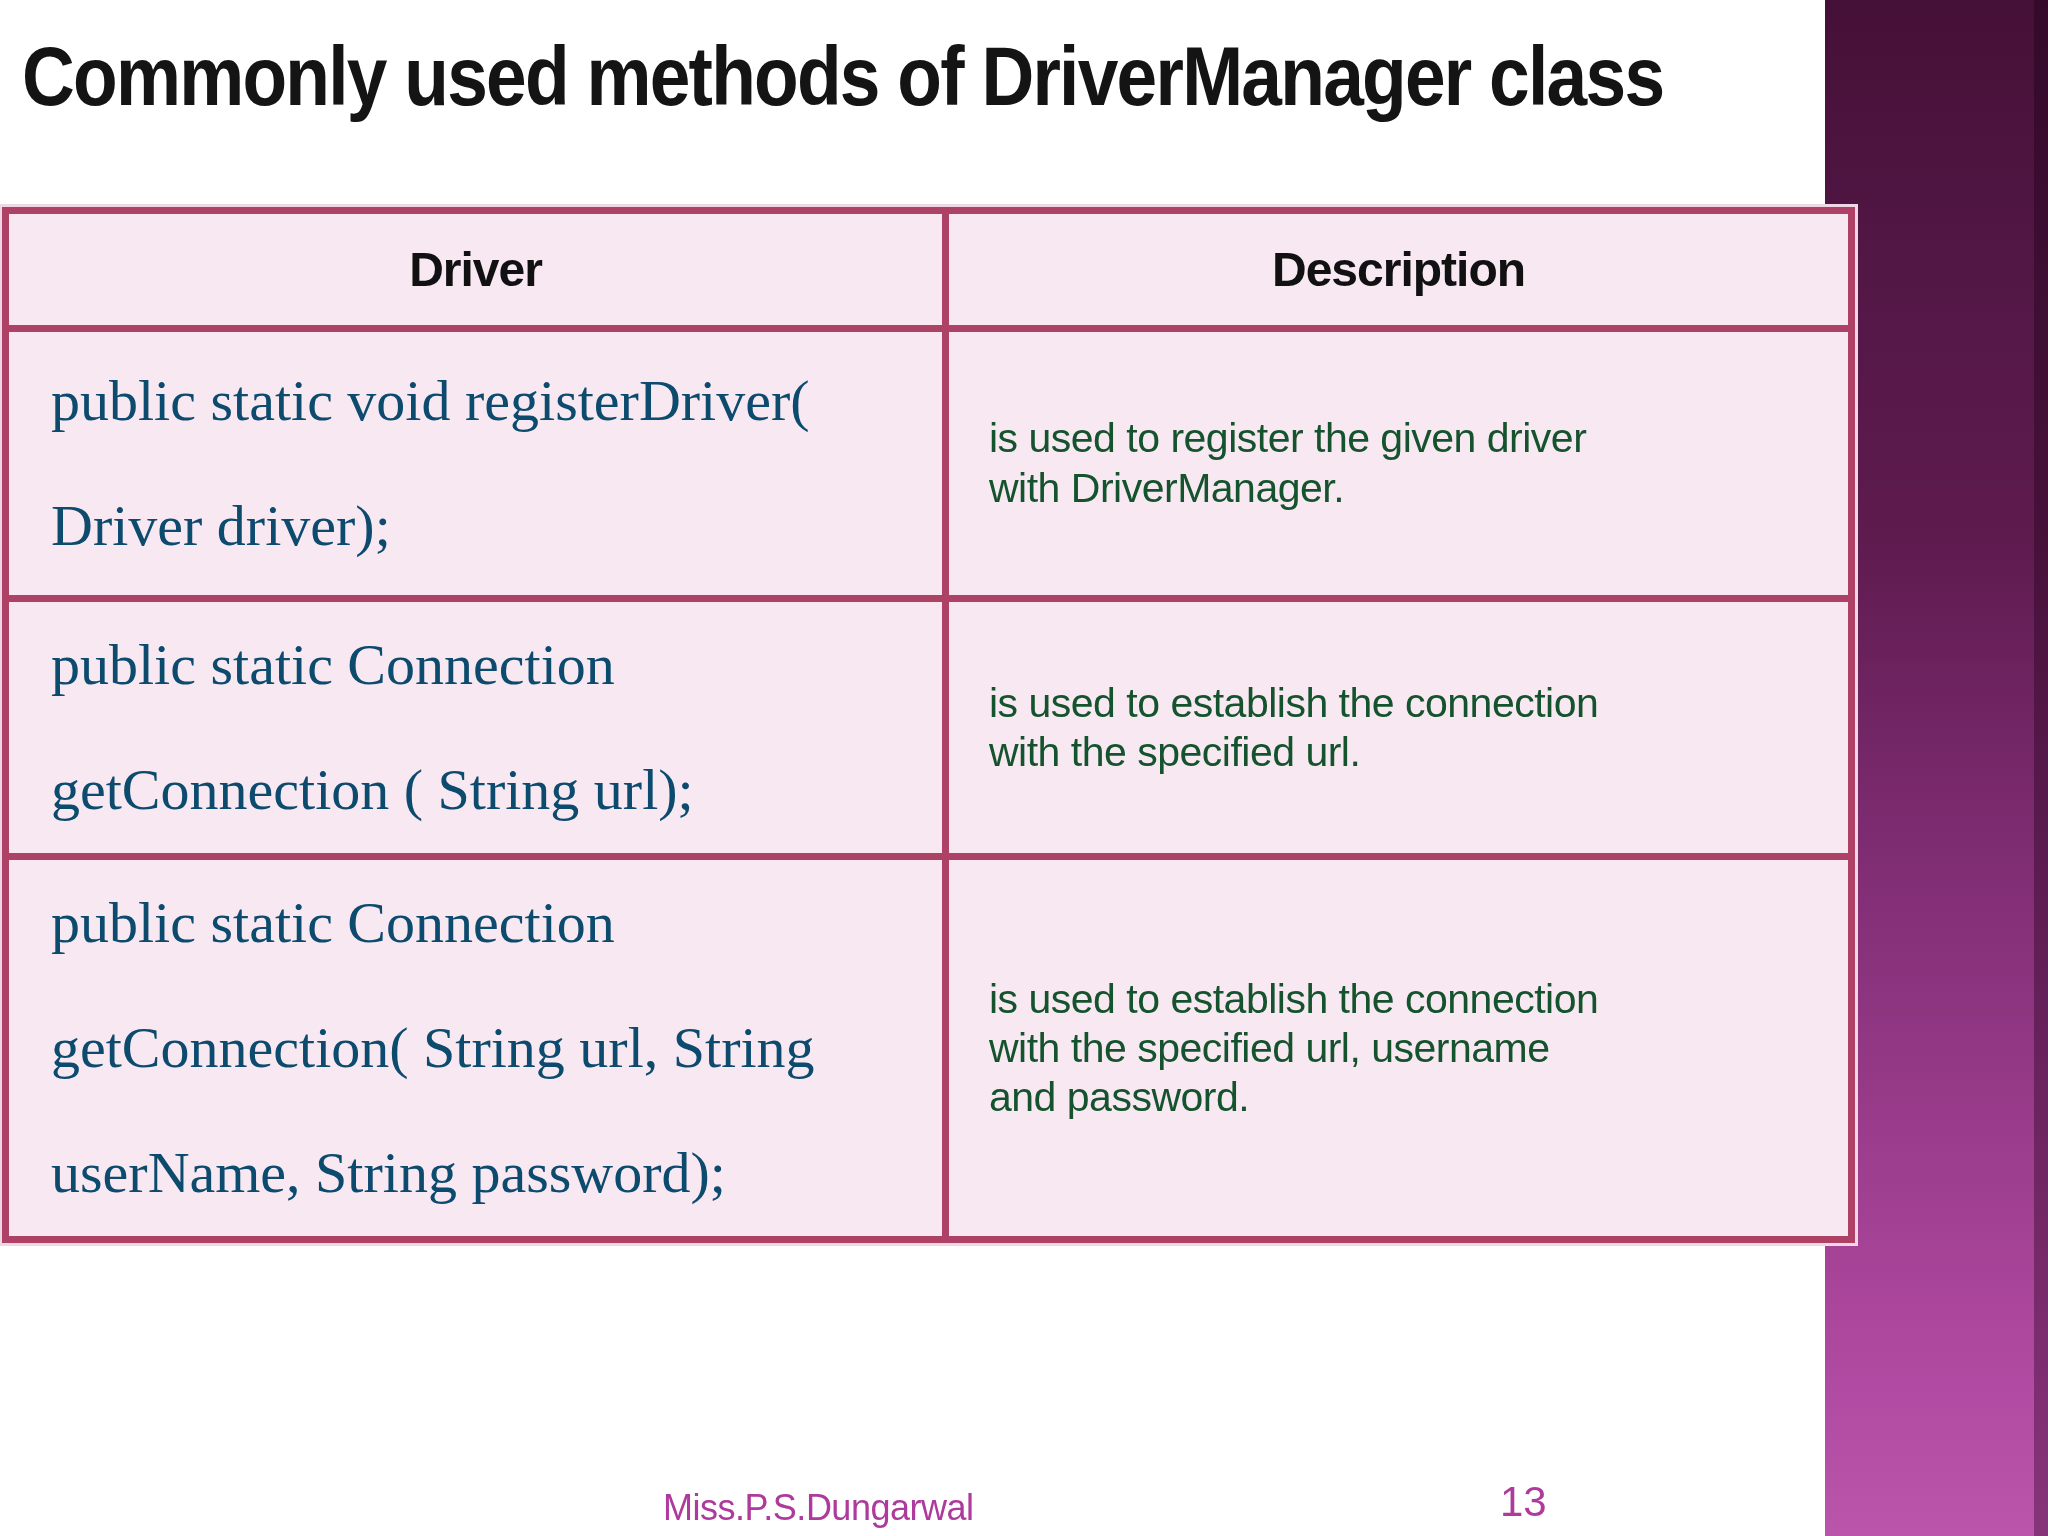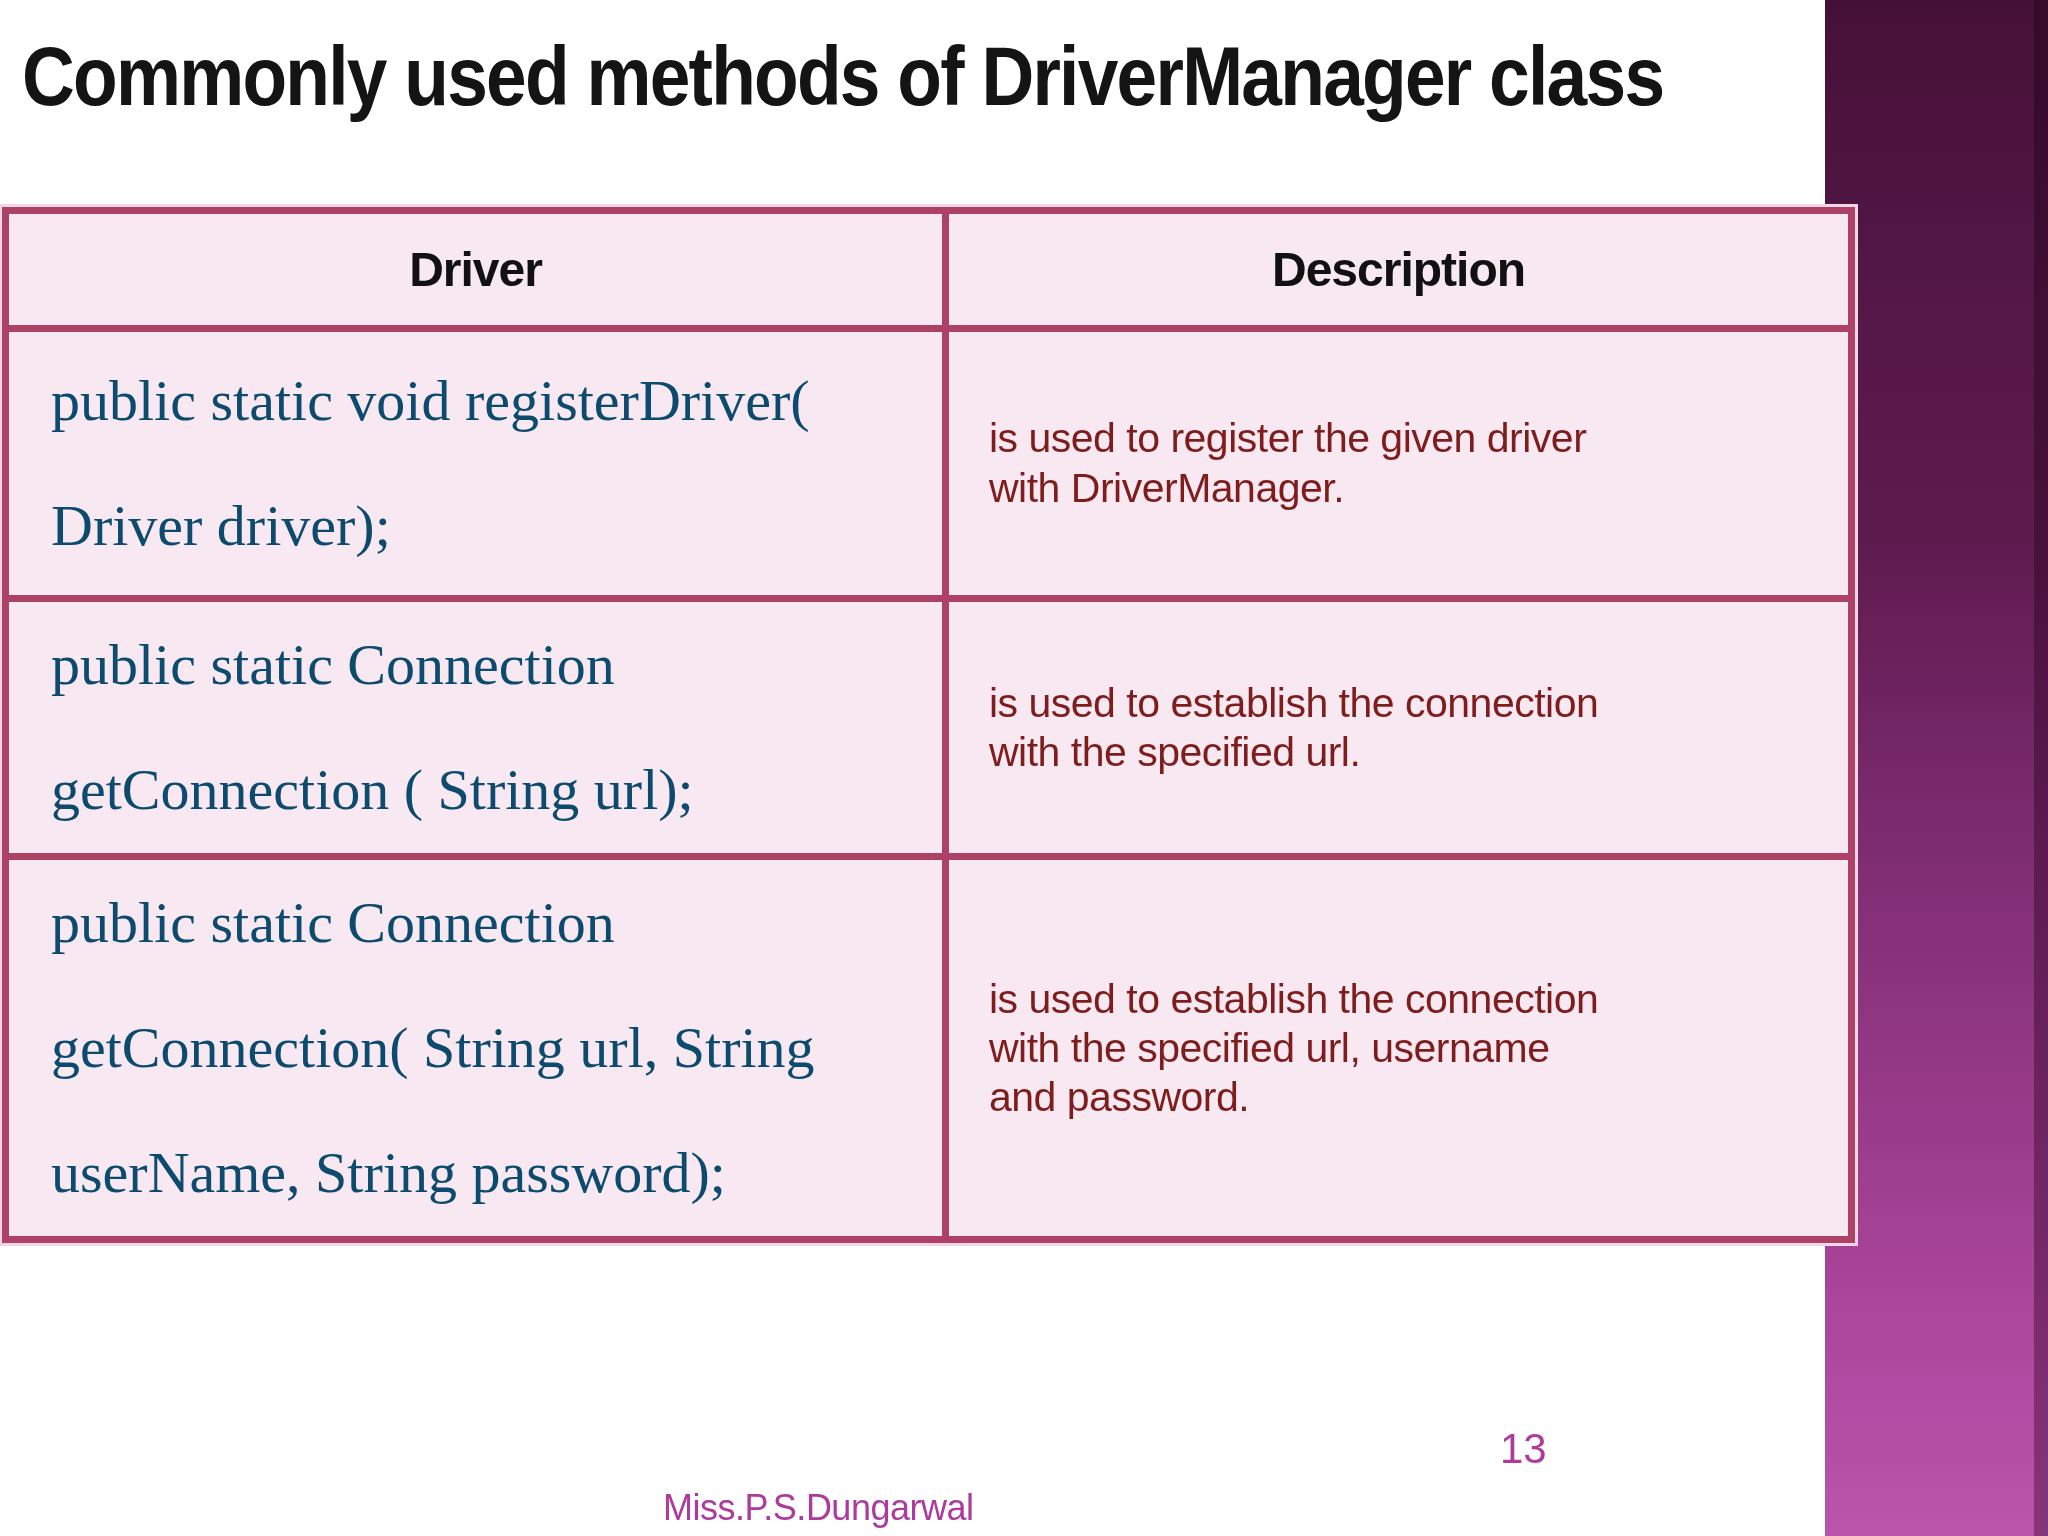--- a/index.html
+++ b/index.html
@@ -63,32 +63,32 @@
   }
   td.method-cell{
     font-family:"Liberation Serif",serif;
     font-size:58px;color:#0c4a6e;
     padding-left:42px;padding-right:10px;
     line-height:2.15;white-space:pre-line;
   }
   tr.r3 td.method-cell,
   tr.r4 td.method-cell{font-weight:normal;letter-spacing:0px;}
   td.desc-cell{
-    font-size:41px;color:#7f1d1d;
+    font-size:41px;color:#14532d;
     padding-left:40px;padding-right:28px;
     line-height:1.2;white-space:pre-line;
     letter-spacing:-.5px;
   }
   
   .footer-author{
     position:absolute;left:663px;top:1487px;
     font-size:36px;color:#ad3a9c;letter-spacing:-.5px;
   }
   .page-number{
-    position:absolute;left:1500px;top:1425px;
+    position:absolute;left:1500px;top:1478px;
     font-size:42px;color:#ad3a9c;
   }
 </style>
 </head>
 <body>
 
 <div class="slide">
 
   <div class="accent-band"></div>
 

